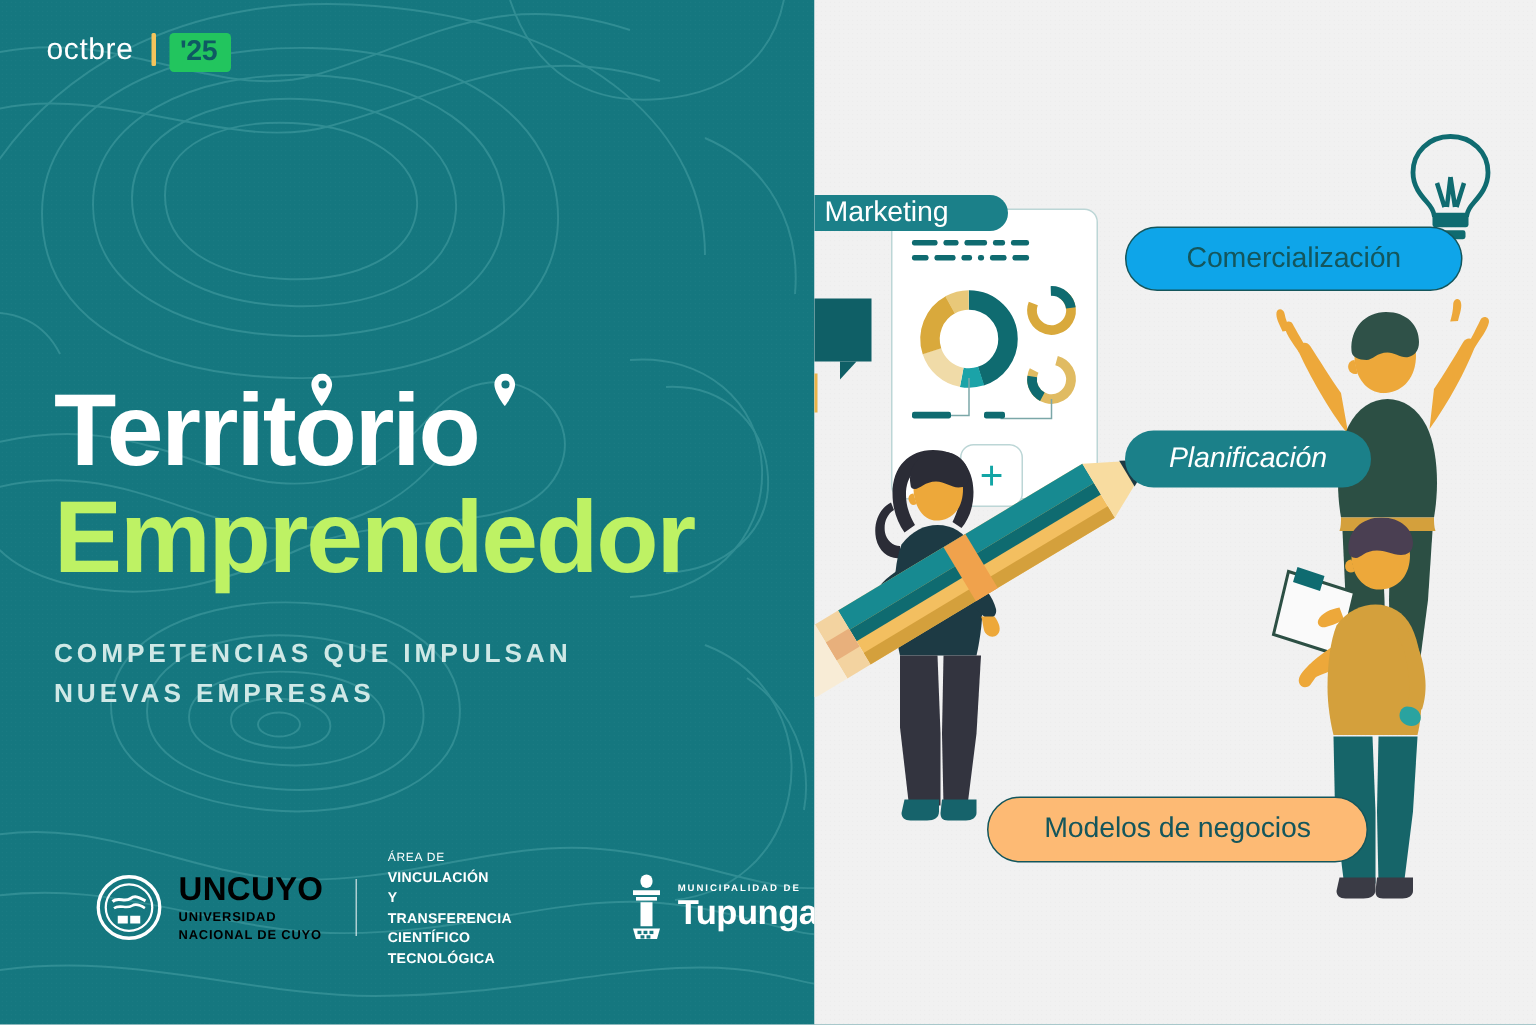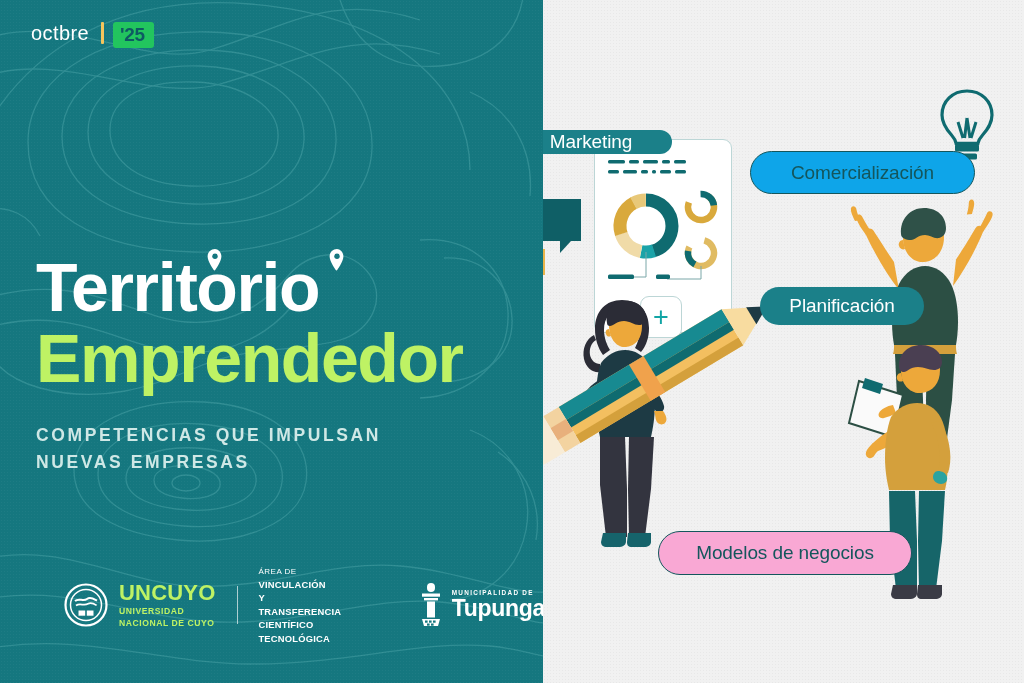--- a/index.html
+++ b/index.html
@@ -33,21 +33,21 @@
   .t-line1{color:#ffffff;font-size:68px;}
   .t-line2{color:#bef264;font-size:68px;margin-top:6px;}
   .pin{position:absolute;width:16px;height:22px;pointer-events:none;}
   .subtitle{margin-top:30px;color:#cfe8e6;font-size:17.5px;font-weight:700;
     letter-spacing:2.6px;line-height:1.55;}
 
   
   .logos{position:absolute;left:64px;bottom:38px;display:flex;align-items:center;gap:76px;}
   .logo-uncuyo{display:flex;align-items:center;gap:11px;}
   .uncuyo-mark{width:44px;height:44px;flex:0 0 44px;}
-  .uncuyo-words{color:#bef264;line-height:1;}
+  .uncuyo-words{color:#000000;line-height:1;}
   .uncuyo-big{font-size:22px;font-weight:700;letter-spacing:.2px;}
   .uncuyo-sm{font-size:8.6px;font-weight:700;letter-spacing:.55px;margin-top:3px;}
   .uncuyo-bar{width:1.4px;height:38px;background:rgba(255,255,255,.65);margin:0 10px;}
   .uncuyo-area{color:#fff;font-size:8.8px;line-height:1.42;letter-spacing:.2px;}
   .uncuyo-area b{font-weight:700;font-size:9.4px;}
   .uncuyo-area .thin{font-weight:400;font-size:8px;letter-spacing:.5px;}
 
   .logo-tup{display:flex;align-items:center;gap:8px;}
   .tup-mark{width:26px;height:48px;flex:0 0 26px;}
   .tup-words{color:#fff;line-height:1;}
@@ -59,25 +59,25 @@
     background:#f1f1f1;overflow:hidden;}
   .rp-noise{position:absolute;inset:0;opacity:.35;
     background-image:radial-gradient(rgba(0,0,0,.10) .5px, transparent .6px);
     background-size:3px 3px;pointer-events:none;}
 
   
   .pill{position:absolute;display:flex;align-items:center;justify-content:center;
     border-radius:999px;font-size:19px;white-space:nowrap;letter-spacing:-.1px;}
   .pill-solid{background:#1b8089;color:#ffffff;}
   .pill-outline{background:#0ea5e9;color:#14565c;border:1.6px solid #14565c;}
-  .pill-white{background:#f9a8d4;color:#14565c;border:1.6px solid #14565c;}
+  .pill-white{background:#fdba74;color:#14565c;border:1.6px solid #14565c;}
 
   #pill-marketing{left:-33px;top:130px;width:162px;height:24px;z-index:30;}
   #pill-comercializacion{left:207px;top:151px;width:223px;height:41px;z-index:30;}
-  #pill-planificacion{left:217px;top:287px;width:164px;height:38px;z-index:30;}
+  #pill-planificacion{left:207px;top:287px;width:164px;height:38px;z-index:30;font-style:italic;}
   #pill-comunicacion{left:73px;top:429px;width:176px;height:38px;z-index:30;}
   #pill-modelos{left:115px;top:531px;width:252px;height:42px;z-index:30;}
 
   
   .chart-card{position:absolute;left:51px;top:139px;width:136px;height:192px;
     background:#ffffff;border:1.4px solid #bcd6d6;border-radius:9px;z-index:12;}
   .plus-badge{position:absolute;left:97px;top:296px;width:40px;height:40px;background:#fff;
     border:1.4px solid #bcd6d6;border-radius:9px;z-index:14;
     display:flex;align-items:center;justify-content:center;color:#12a5a5;
     font-size:27px;font-weight:400;line-height:1;}

